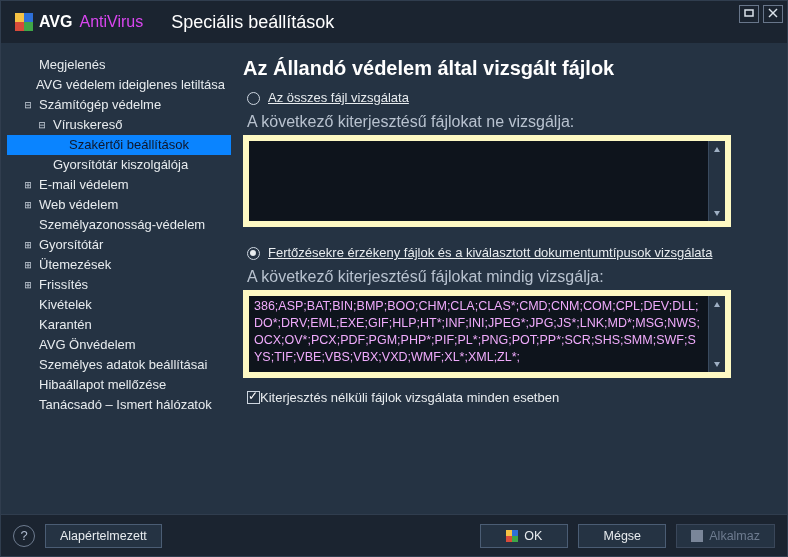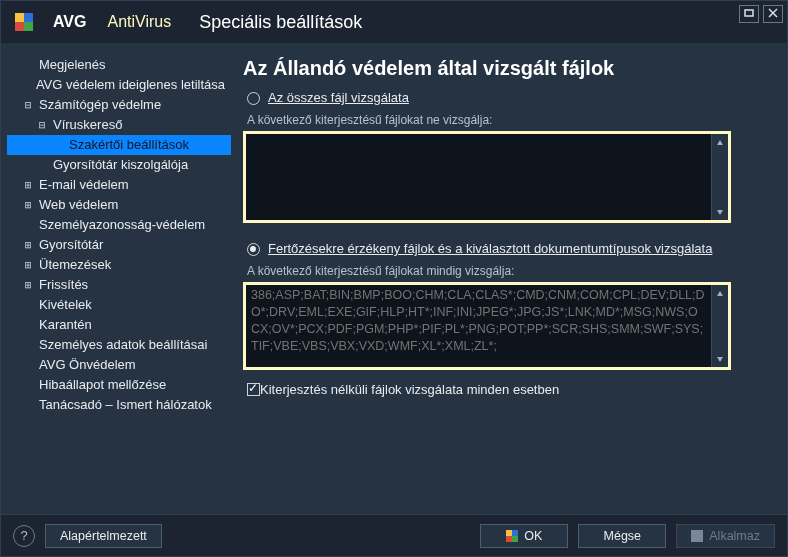--- a/index.html
+++ b/index.html
@@ -21,27 +21,27 @@
     flex-direction: column;
   }
   .titlebar {
     height: 42px;
     background: #1b2430;
     display: flex;
     align-items: center;
     padding: 0 0 0 14px;
     position: relative;
   }
-  .logo-section { display: flex; align-items: center; gap: 20px; }
+  .logo-section { display: flex; align-items: center; gap: 6px; }
   .logo-badge {
     width: 18px; height: 18px; position: relative;
   }
   .logo-badge svg { width: 18px; height: 18px; }
   .brand { font-weight: 700; font-size: 16px; color: #fff; }
-  .brand-sub { font-weight: 300; font-size: 16px; color: #fef9c3; margin-left: 1px; }
+  .brand-sub { font-weight: 300; font-size: 16px; color: #d946ef; margin-left: 1px; }
   .title-text { font-size: 18px; color: #fff; margin-left: 28px; font-weight: 300; }
   .winctrls {
     position: absolute; right: 4px; top: 4px; display: flex; gap: 4px;
   }
   .winbtn {
     width: 20px; height: 18px; border: 1px solid #68768a;
     display: flex; align-items: center; justify-content: center;
     color: #dbe2ea; font-size: 11px; background: #1b2430; cursor: pointer;
   }
   .winbtn svg { width: 10px; height: 10px; stroke: #dbe2ea; fill: none; stroke-width: 1.5; }
@@ -90,24 +90,24 @@
   }
   .radio-circle {
     width: 13px; height: 13px; border: 1.5px solid #cdd6e0; border-radius: 50%;
     position: relative; flex-shrink: 0;
   }
   .radio-circle.checked::after {
     content: ""; position: absolute; top: 2px; left: 2px; width: 6px; height: 6px;
     background: #e8ecef; border-radius: 50%;
   }
   .subtext {
-    color: #b8c2cf; font-size: 12px; margin: 4px 0 4px 4px;
+    color: #b8c2cf; font-size: 16px; margin: 4px 0 4px 4px;
   }
   .list-box {
-    background: #0e141c; border: 3px solid #fef9c3; width: 488px; color: #737373;
+    background: #0e141c; border: 6px solid #fef9c3; width: 488px; color: #f0abfc;
     font-family: "Segoe UI", Tahoma, Arial, sans-serif; font-size: 12.5px;
     position: relative;
   }
   .list-box.tall { height: 92px; }
   .list-box.med { height: 88px; }
   .list-box-inner {
     position: absolute; inset: 0 17px 0 0; padding: 2px 5px; overflow: hidden;
     word-break: break-all;
     line-height: 17px;
   }
@@ -271,27 +271,27 @@
           </li>
           <li>
             <div class="tree-row indent0">
               <span class="toggler"></span>
               <span class="tree-label">Karantén</span>
             </div>
           </li>
           <li>
             <div class="tree-row indent0">
               <span class="toggler"></span>
+              <span class="tree-label">AVG Önvédelem</span>
+            </div>
+          </li>
+          <li>
+            <div class="tree-row indent0">
+              <span class="toggler"></span>
               <span class="tree-label">Személyes adatok beállításai</span>
-            </div>
-          </li>
-          <li>
-            <div class="tree-row indent0">
-              <span class="toggler"></span>
-              <span class="tree-label">AVG Önvédelem</span>
             </div>
           </li>
           <li>
             <div class="tree-row indent0">
               <span class="toggler"></span>
               <span class="tree-label">Hibaállapot mellőzése</span>
             </div>
           </li>
           <li>
             <div class="tree-row indent0">

